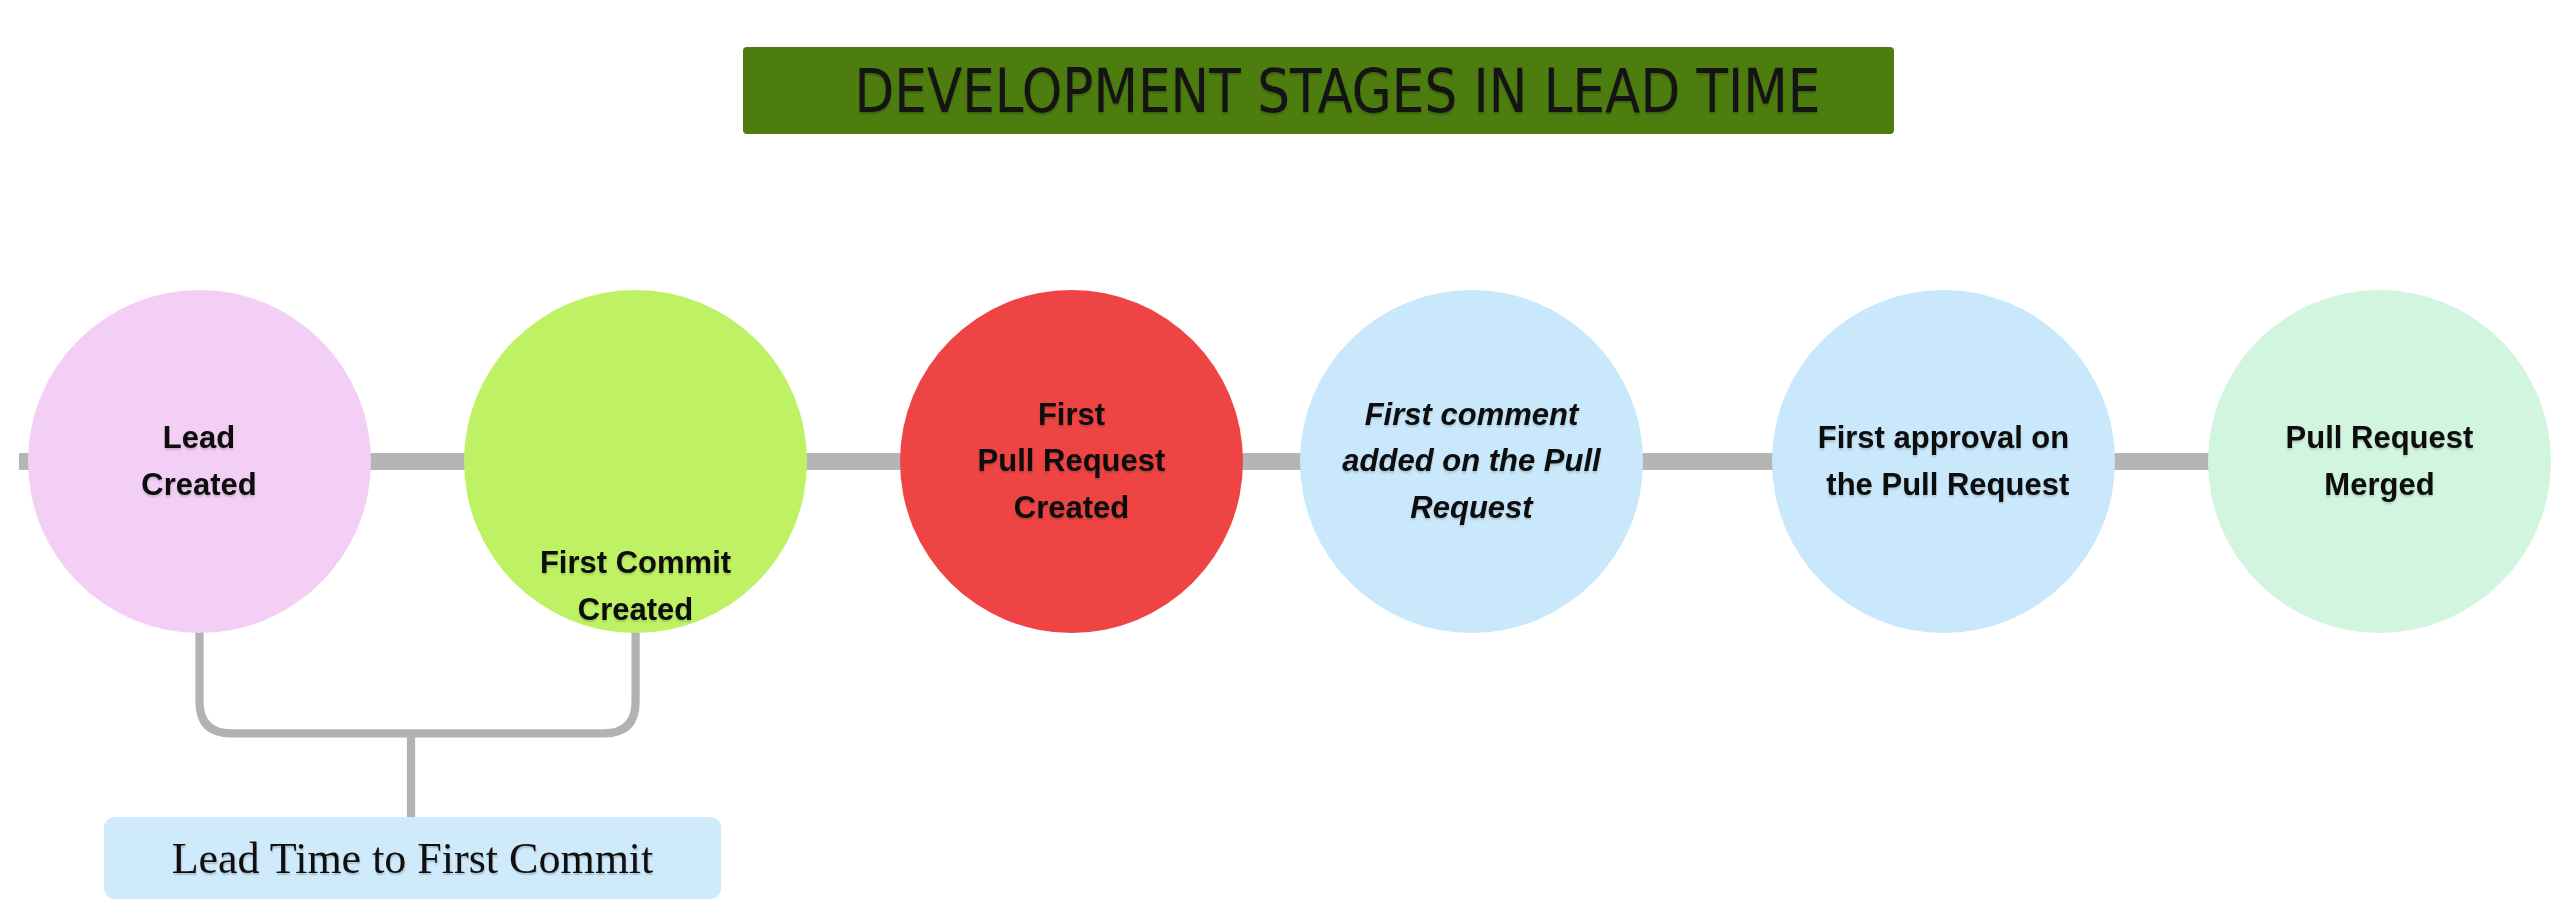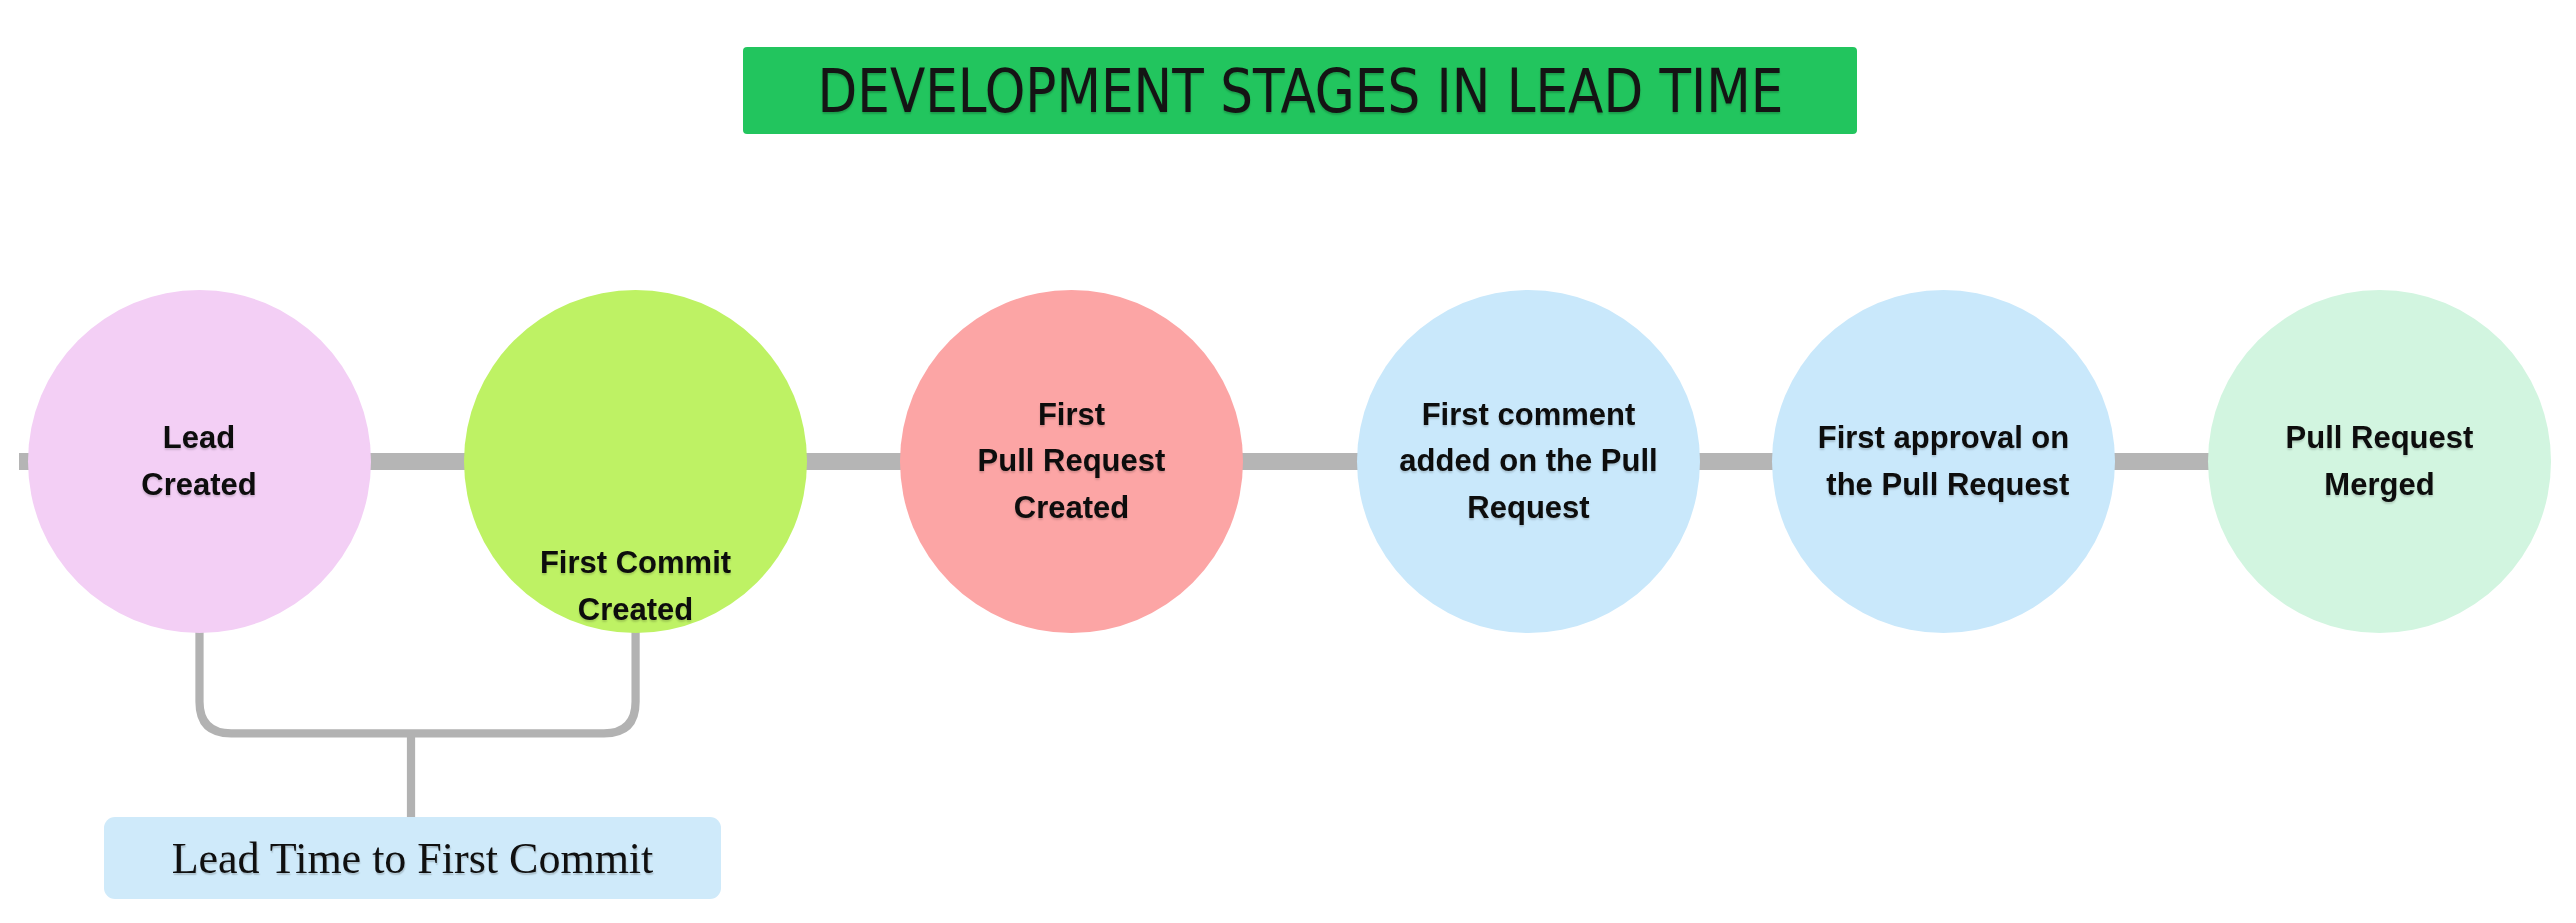--- a/index.html
+++ b/index.html
@@ -64,21 +64,21 @@
     font-weight: 700;
     font-size: 31px;
     line-height: 1.5;
     color: #0d0d0d;
     white-space: pre-line;
     text-shadow: 0 2.1px 2.1px rgba(0,0,0,0.16);
   }
   .n1 { left: 27.5px; }
   .n2 { left: 464px; }
   .n3 { left: 900px; }
-  .n4 { left: 1357px; }
+  .n4 { left: 1300px; font-style: italic; }
   .n5 { left: 1772px; text-align: right; }
   .n6 { left: 2208px; }
 
   
   .bracket-svg {
     position: absolute;
     left: 0;
     top: 0;
     width: 2576px;
     height: 923px;
@@ -105,40 +105,40 @@
     color: #101010;
     white-space: nowrap;
     text-shadow: 0.7px 2.1px 1.4px rgba(0,0,0,0.18);
   }
 </style>
 </head>
 <body>
 
 <div class="canvas">
 
-  <div class="title-banner" style="background: #22c55e;">
+  <div class="title-banner" style="background: #4d7c0f; padding-left: 37px;">
     <span class="title-text">DEVELOPMENT STAGES IN LEAD TIME</span>
   </div>
 
   <div class="flow-connector" style="background: rgb(181, 181, 181);"></div>
 
   <svg class="bracket-svg" viewBox="0 0 3750 1344" xmlns="http://www.w3.org/2000/svg">
     <path d="M 290 895 L 290 1022 Q 290 1068 336 1068 L 879 1068 Q 925 1068 925 1022 L 925 895" fill="none" stroke="#b2b2b2" stroke-width="12" stroke-linecap="butt"></path>
     <path d="M 598 1068 L 598 1192" fill="none" stroke="#b2b2b2" stroke-width="12" stroke-linecap="butt"></path>
   </svg>
 
   <div class="stage-node n1" style="background: rgb(243, 207, 245);">
     <span class="stage-label">Lead
 Created</span>
   </div>
   <div class="stage-node n2" style="background: #bef264; align-items: flex-end;">
     <span class="stage-label">First Commit
 Created</span>
   </div>
-  <div class="stage-node n3" style="background: #fca5a5;">
+  <div class="stage-node n3" style="background: #ef4444;">
     <span class="stage-label">First
 Pull Request
 Created</span>
   </div>
   <div class="stage-node n4" style="background: rgb(201, 232, 251);">
     <span class="stage-label">First comment
 added on the Pull
 Request</span>
   </div>
   <div class="stage-node n5" style="background: rgb(201, 232, 251);">

